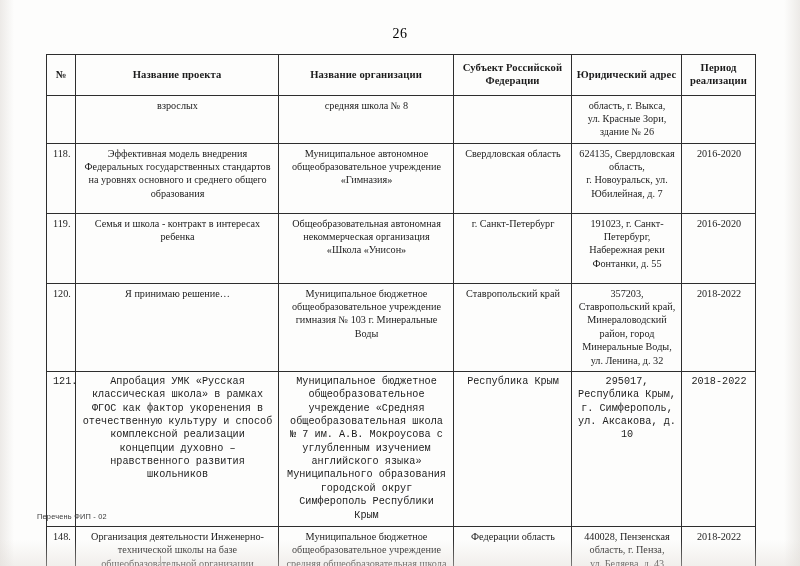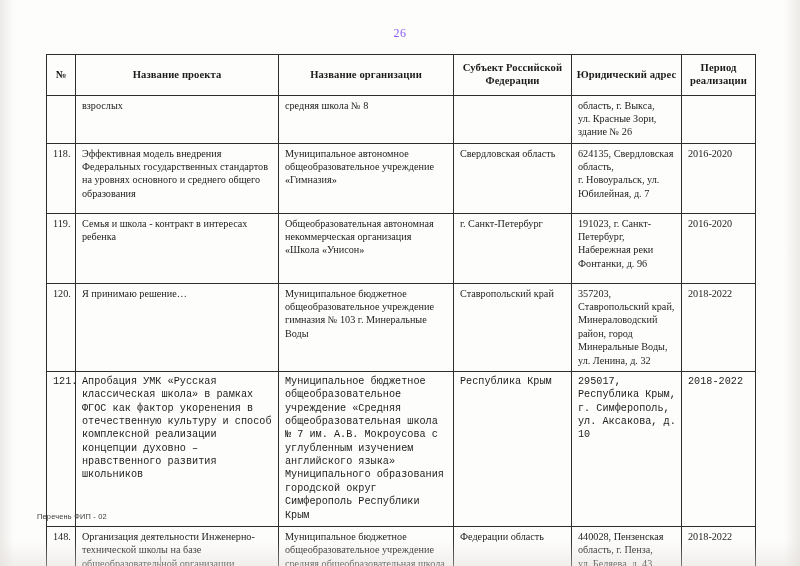--- a/index.html
+++ b/index.html
@@ -60,23 +60,23 @@
     pointer-events: none;
   }
 
   
   #page-number {
     position: absolute;
     top: 26px;
     left: 0;
     width: 800px;
     text-align: center;
-    font-size: 12px;
+    font-size: 14px;
     letter-spacing: .4px;
-    color: #8b5cf6;
+    color: #000000;
   }
 
   
   #doc-table {
     position: absolute;
     left: 46px;
     top: 54px;
     width: 709px;
     border-collapse: collapse;
     table-layout: fixed;
@@ -117,20 +117,21 @@
   td.cell-period {
     white-space: nowrap;
     padding-left: 7px;
   }
   td.cell-subject { }
   td.cell-address { }
 
   .cell-text {
     display: block;
     white-space: pre-line;
+    text-align: center;
   }
 
   
   tr.row-partial td { height: 40px; }
   tr.row-118 td    { height: 62px; margin-left: 25px; }
   tr.row-119 td    { height: 62px; }
   tr.row-120 td    { height: 80px; }
   tr.row-121 td    { height: 112px; font-family: Liberation Mono, monospace; }
   tr.row-122 td    { height: 56px; }
 
@@ -226,21 +227,21 @@
             <span class="cell-text">Семья и школа - контракт в интересах ребенка</span>
           </td>
         <td class="cell-org">
             <span class="cell-text">Общеобразовательная автономная некоммерческая организация «Школа «Унисон»</span>
           </td>
         <td class="cell-subject">
             <span class="cell-text">г. Санкт-Петербург</span>
           </td>
         <td class="cell-address">
             <span class="cell-text">191023, г. Санкт-Петербург,
-Набережная реки Фонтанки, д. 96</span>
+Набережная реки Фонтанки, д. 55</span>
           </td>
         <td class="cell-period">
             <span class="cell-text">2016-2020</span>
           </td>
       </tr>
 
       <tr class="row-120">
         <td class="cell-num">
             <span class="cell-text">120.</span>
           </td>

